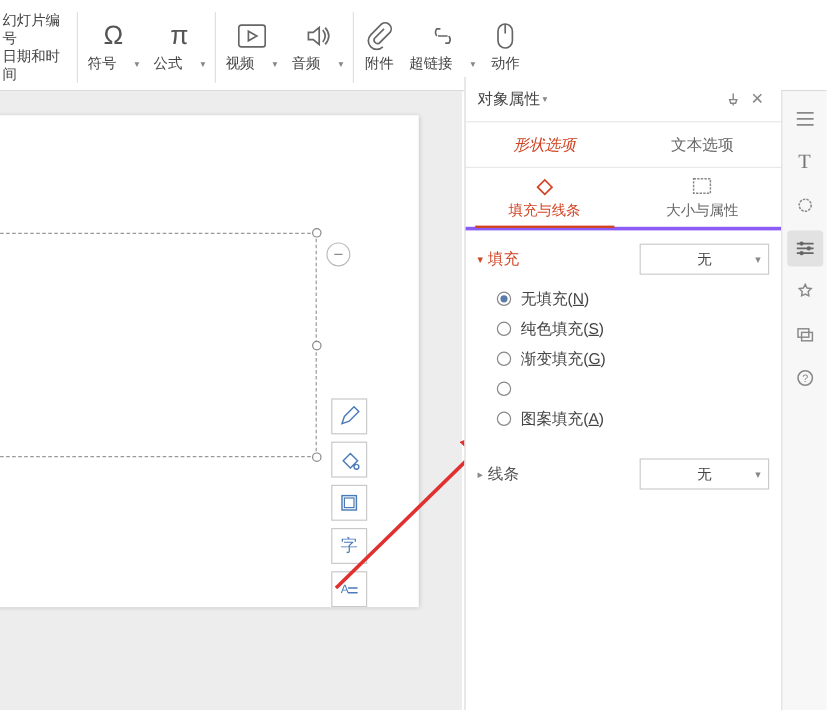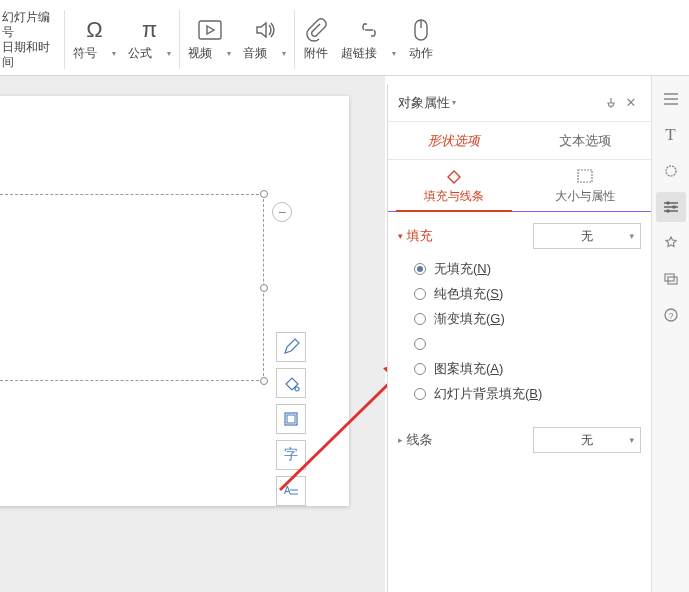--- a/index.html
+++ b/index.html
@@ -31,28 +31,28 @@
 .zoom-btn { position: absolute; right: -28px; top: 8px; width: 20px; height: 20px; border: 1px solid #bbb; border-radius: 50%; display: flex; align-items: center; justify-content: center; font-size: 14px; color: #888; background: #fff; }
 
 
 .float-tools { position: absolute; left: 276px; top: 256px; display: flex; flex-direction: column; gap: 6px; }
 .float-btn { width: 30px; height: 30px; border: 1px solid #c9c9c9; background: #fff; display: flex; align-items: center; justify-content: center; font-size: 16px; color: #4a7ab8; cursor: pointer; }
 
 
 .arrow-svg { position: absolute; left: 0; top: 0; pointer-events: none; }
 
 
-.right-panel { position: absolute; right: 38px; top: 84px; bottom: 0; width: 264px; border-left: 1px solid #d9d9d9; background: #fff; }
+.right-panel { position: absolute; right: 38px; top: 64px; bottom: 0; width: 264px; border-left: 1px solid #d9d9d9; background: #fff; }
 .rp-header { height: 38px; display: flex; align-items: center; padding: 0 10px; border-bottom: 1px solid #e8e8e8; }
 .rp-title { font-size: 13px; color: #444; flex: 1; display: flex; align-items: center; gap: 2px; }
 .rp-pin, .rp-close { width: 20px; height: 20px; display: flex; align-items: center; justify-content: center; color: #888; font-size: 13px; cursor: pointer; }
 .rp-tabs { display: flex; height: 38px; border-bottom: 1px solid #e8e8e8; }
 .rp-tab { flex: 1; display: flex; align-items: center; justify-content: center; font-size: 13px; color: #666; cursor: pointer; }
 .rp-tab.active { color: #d14424; font-style: italic; }
-.rp-subtabs { display: flex; height: 52px; border-bottom: 1px solid #8b5cf6; }
+.rp-subtabs { display: flex; height: 52px; border-bottom: 3px solid #8b5cf6; }
 .rp-subtab { flex: 1; display: flex; flex-direction: column; align-items: center; justify-content: center; gap: 3px; font-size: 12px; color: #666; cursor: pointer; position: relative; }
 .rp-subtab.active { color: #d14424; }
 .rp-subtab.active::after { content: ""; position: absolute; bottom: -1px; left: 8px; right: 8px; height: 2px; background: #d14424; }
 .rp-subtab svg { width: 20px; height: 18px; }
 
 .rp-body { padding: 8px 10px; }
 .rp-section { margin-bottom: 10px; }
 .rp-section-head { display: flex; align-items: center; justify-content: space-between; height: 32px; }
 .rp-section-title { font-size: 13px; color: #d14424; display: flex; align-items: center; gap: 4px; }
 .rp-section-title.collapsed { color: #555; }
@@ -269,24 +269,20 @@
             <span class="radio"></span>
             <span><span>渐变填充(</span><span class="underline">G</span>)</span>
           </label>
         <label class="radio-item">
             <span class="radio"></span>
           </label>
         <label class="radio-item">
             <span class="radio"></span>
             <span><span>图案填充(</span><span class="underline">A</span>)</span>
           </label>
-        <label class="radio-item">
-            <span class="radio"></span>
-            <span><span>幻灯片背景填充(</span><span class="underline">B</span>)</span>
-          </label>
       </div>
     </div>
 
     <div class="rp-section">
       <div class="rp-section-head">
         <div class="rp-section-title collapsed">
             <span class="tri" style="color:#888">▸</span>
             <span>线条</span>
           </div>
         <div class="rp-select">

